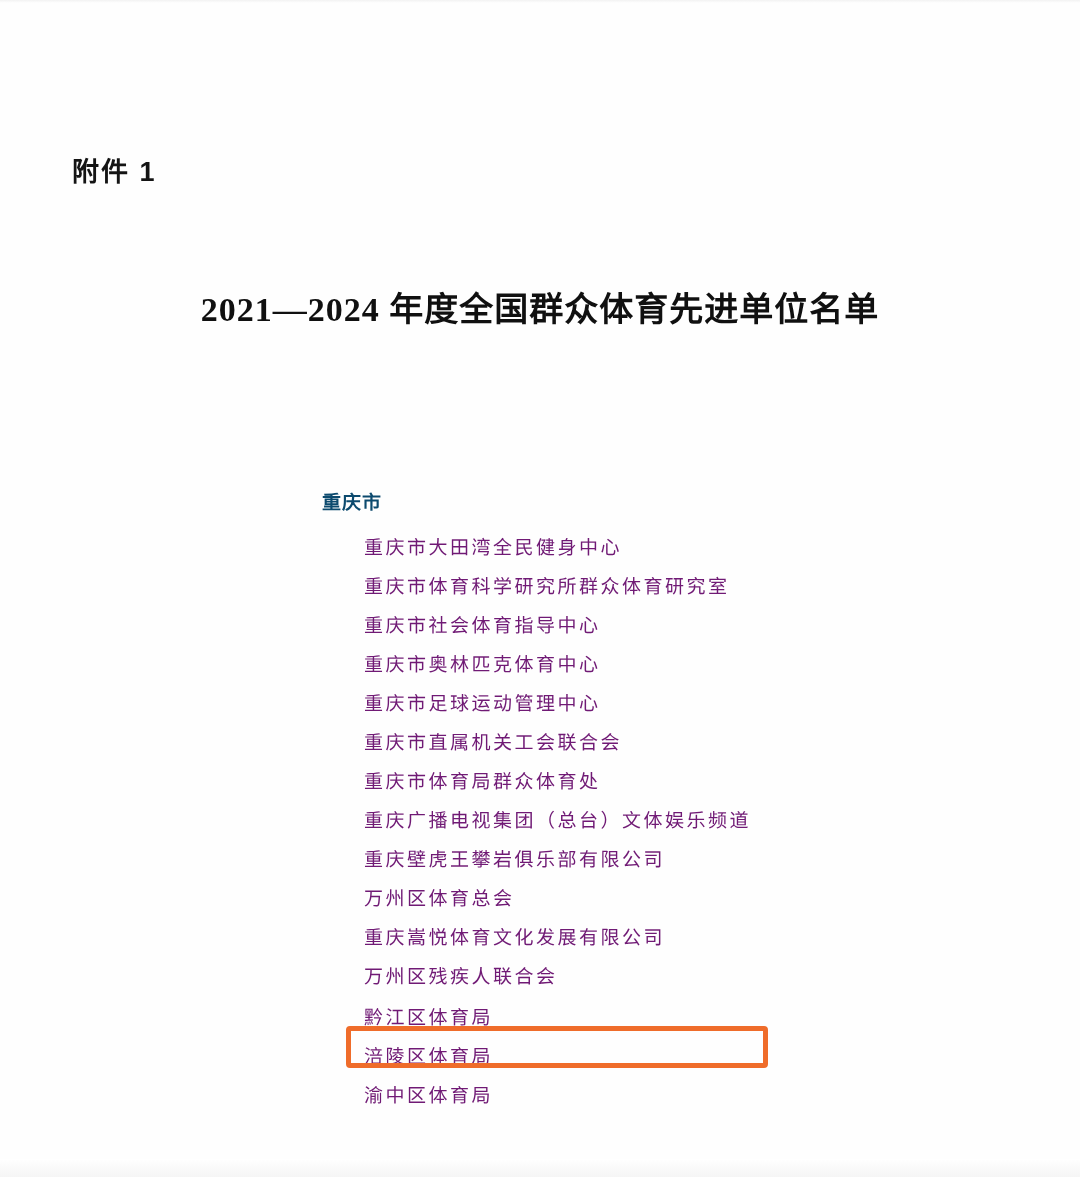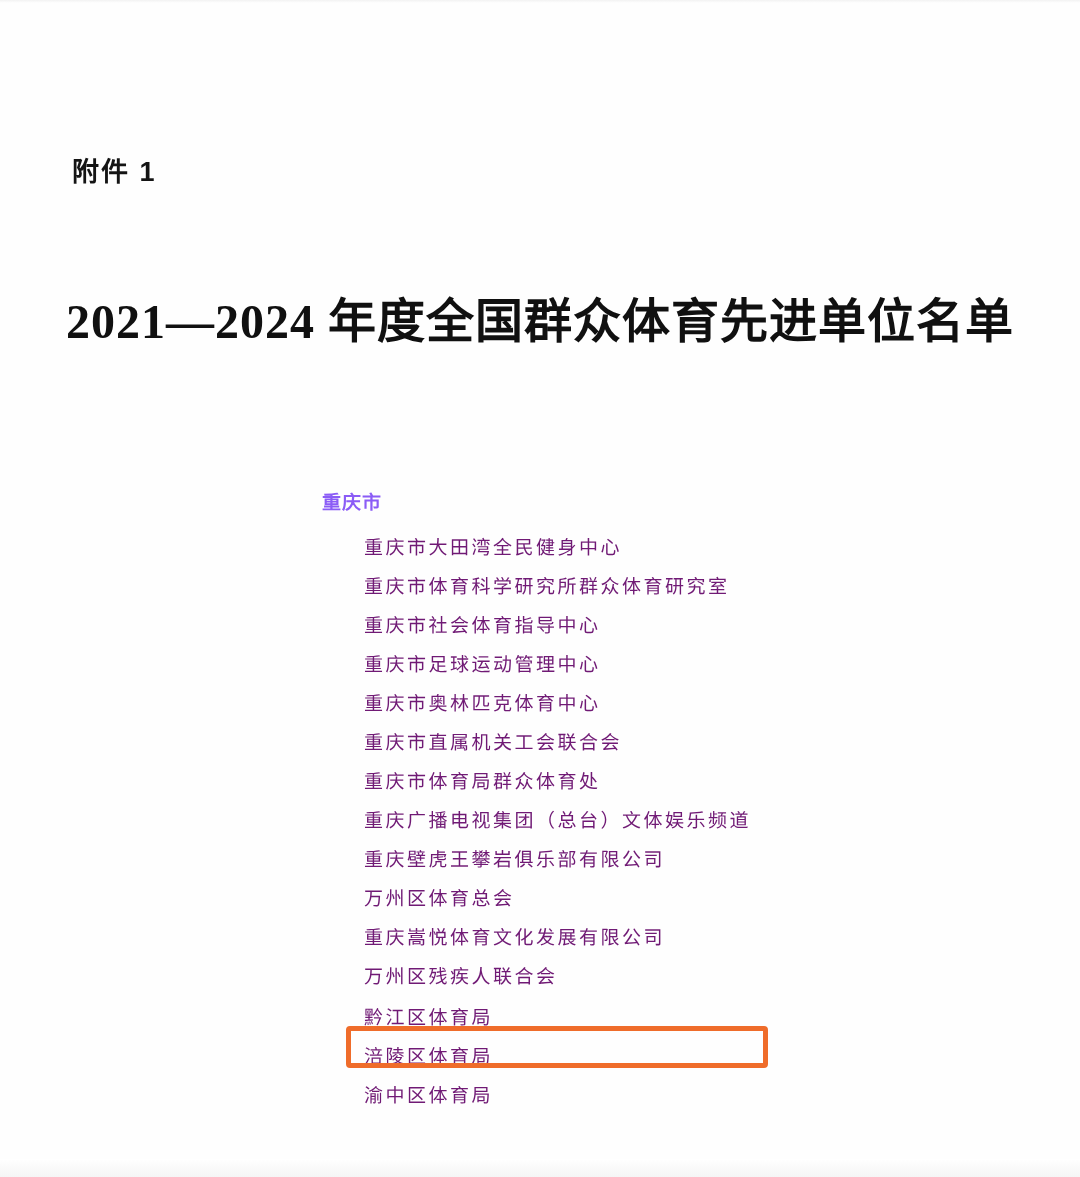--- a/index.html
+++ b/index.html
@@ -38,39 +38,39 @@
     letter-spacing: 2px;
     font-family: "Liberation Sans", "DejaVu Sans", sans-serif;
     color: #141414;
   }
   .doc-title {
     position: absolute;
     top: 282px;
     left: 0;
     width: 1080px;
     text-align: center;
-    font-size: 48px;
+    font-size: 34px;
     font-weight: bold;
     letter-spacing: 1px;
     font-family: "Liberation Serif", "DejaVu Serif", serif;
     color: #101010;
     white-space: nowrap;
   }
   .section {
     position: absolute;
     top: 487px;
     left: 322px;
     width: 620px;
   }
   .section-heading {
     font-size: 19px;
     font-weight: bold;
     font-family: Liberation Sans, sans-serif;
     letter-spacing: 1px;
-    color: #8b5cf6;
+    color: #0c4a6e;
     margin-bottom: 14px;
   }
   .entry-list {
     list-style: none;
     margin: 0;
     padding: 0;
   }
   .entry {
     position: relative;
     font-size: 19px;
@@ -111,22 +111,22 @@
 
   <div class="doc-title">2021—2024 年度全国群众体育先进单位名单</div>
 
   <div class="section">
     <div class="section-heading">重庆市</div>
 
     <ul class="entry-list">
       <li class="entry">重庆市大田湾全民健身中心</li>
       <li class="entry">重庆市体育科学研究所群众体育研究室</li>
       <li class="entry">重庆市社会体育指导中心</li>
+      <li class="entry">重庆市奥林匹克体育中心</li>
       <li class="entry">重庆市足球运动管理中心</li>
-      <li class="entry">重庆市奥林匹克体育中心</li>
       <li class="entry">重庆市直属机关工会联合会</li>
       <li class="entry">重庆市体育局群众体育处</li>
       <li class="entry">重庆广播电视集团（总台）文体娱乐频道</li>
       <li class="entry">重庆壁虎王攀岩俱乐部有限公司</li>
       <li class="entry">万州区体育总会</li>
       <li class="entry">重庆嵩悦体育文化发展有限公司</li>
       <li class="entry">万州区残疾人联合会</li>
       <li class="entry highlighted">黔江区体育局</li>
       <li class="entry">涪陵区体育局</li>
       <li class="entry">渝中区体育局</li>

